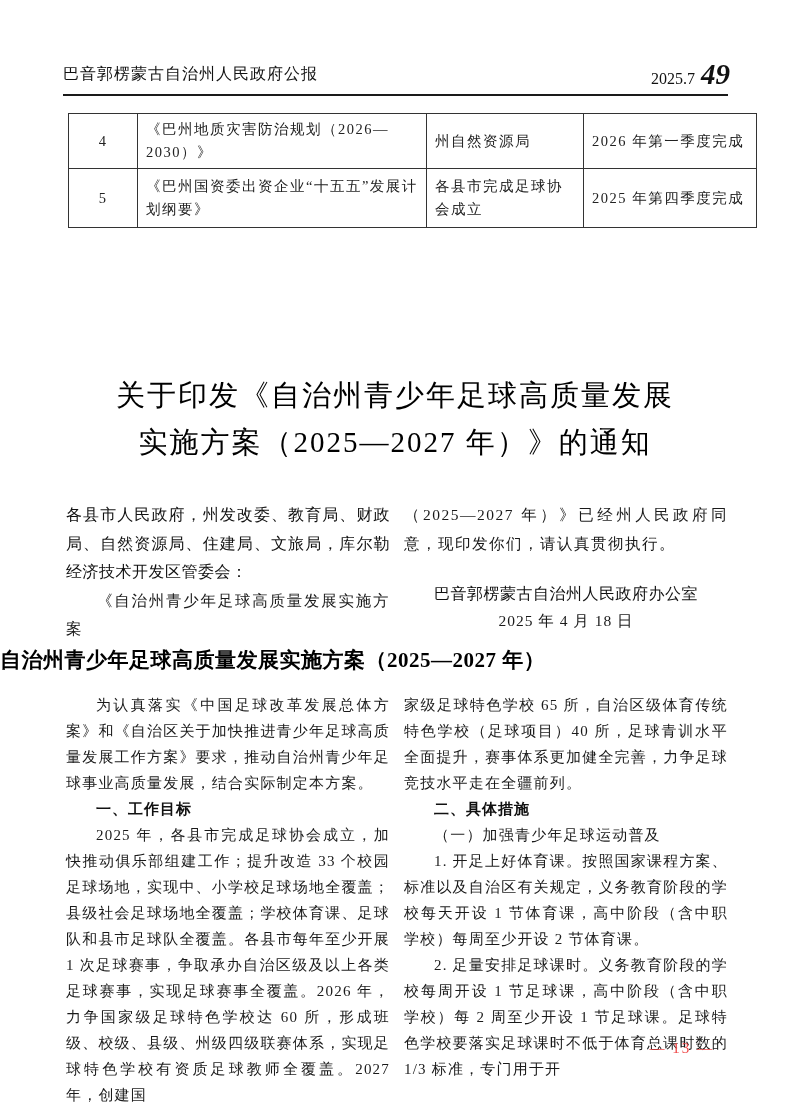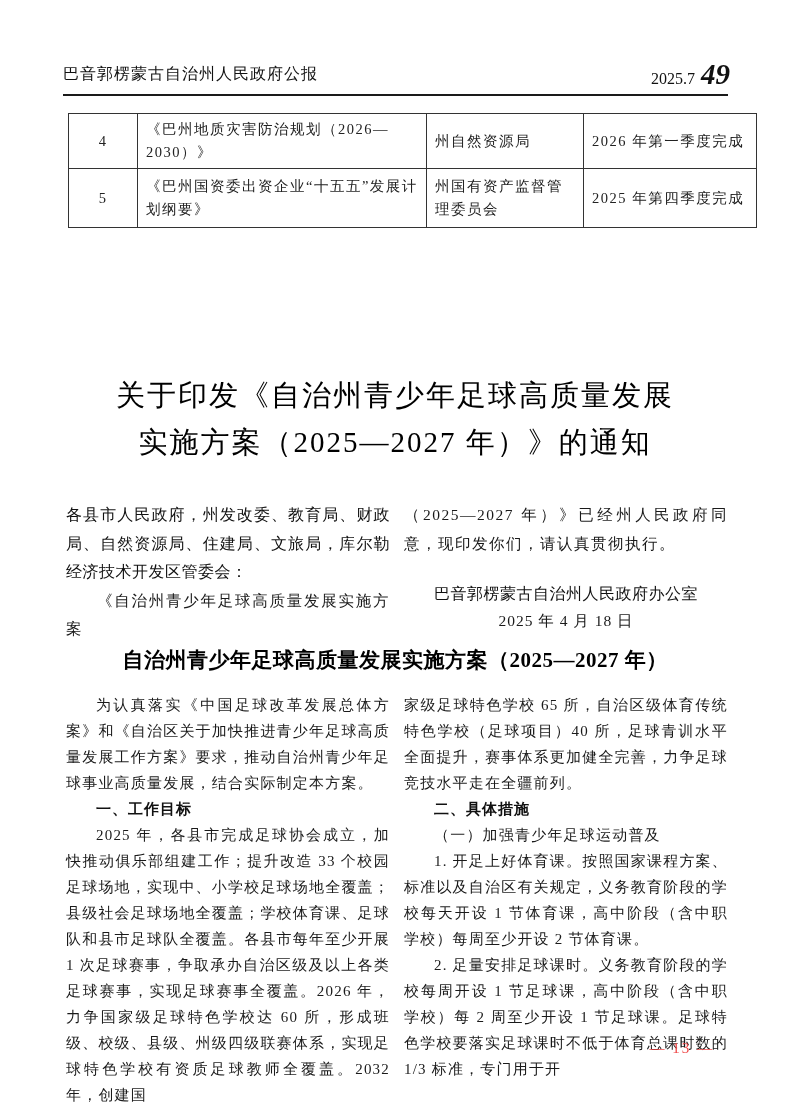--- a/index.html
+++ b/index.html
@@ -85,21 +85,20 @@
     font-family:"Liberation Sans","DejaVu Sans",sans-serif;
     font-size:16px;text-align:center;color:#111;letter-spacing:0.5px;
   }
   .sign-date{
     margin-top:6px;
     font-size:15.5px;text-align:center;color:#1a1a1a;letter-spacing:1px;
   }
   
   .plan-title{
     position:absolute;left:0;right:0;top:646px;
-    text-align:center;
     font-size:21px;font-weight:bold;letter-spacing:0.5px;color:#000;
   }
   .body-p{
     font-size:15px;line-height:26px;
     text-align:justify;text-indent:2em;
     letter-spacing:1.2px;color:#1a1a1a;
     margin:0;
   }
   .body-h{
     font-family:"Liberation Sans","DejaVu Sans",sans-serif;
@@ -129,21 +128,21 @@
     <tbody>
       <tr class="r1">
         <td class="c-no">4</td>
         <td class="c-title">《巴州地质灾害防治规划（2026—2030）》</td>
         <td class="c-dept">州自然资源局</td>
         <td class="c-date">2026 年第一季度完成</td>
       </tr>
       <tr class="r2">
         <td class="c-no">5</td>
         <td class="c-title">《巴州国资委出资企业“十五五”发展计划纲要》</td>
-        <td class="c-dept">州国有资产监督管理委员会</td>
+        <td class="c-dept">各县市完成足球协会成立</td>
         <td class="c-date">2025 年第四季度完成</td>
       </tr>
     </tbody>
   </table>
 
   <div class="notice-title">
     <div>关于印发《自治州青少年足球高质量发展</div>
     <div>实施方案（2025—2027 年）》的通知</div>
   </div>
 
@@ -158,21 +157,21 @@
       <div class="sign-date">2025 年 4 月 18 日</div>
     </div>
   </div>
 
   <div class="plan-title">自治州青少年足球高质量发展实施方案（2025—2027 年）</div>
 
   <div class="cols plan-cols">
     <div class="col">
       <p class="body-p">为认真落实《中国足球改革发展总体方案》和《自治区关于加快推进青少年足球高质量发展工作方案》要求，推动自治州青少年足球事业高质量发展，结合实际制定本方案。</p>
       <p class="body-h">一、工作目标</p>
-      <p class="body-p">2025 年，各县市完成足球协会成立，加快推动俱乐部组建工作；提升改造 33 个校园足球场地，实现中、小学校足球场地全覆盖；县级社会足球场地全覆盖；学校体育课、足球队和县市足球队全覆盖。各县市每年至少开展 1 次足球赛事，争取承办自治区级及以上各类足球赛事，实现足球赛事全覆盖。2026 年，力争国家级足球特色学校达 60 所，形成班级、校级、县级、州级四级联赛体系，实现足球特色学校有资质足球教师全覆盖。2032 年，创建国</p>
+      <p class="body-p">2025 年，各县市完成足球协会成立，加快推动俱乐部组建工作；提升改造 33 个校园足球场地，实现中、小学校足球场地全覆盖；县级社会足球场地全覆盖；学校体育课、足球队和县市足球队全覆盖。各县市每年至少开展 1 次足球赛事，争取承办自治区级及以上各类足球赛事，实现足球赛事全覆盖。2026 年，力争国家级足球特色学校达 60 所，形成班级、校级、县级、州级四级联赛体系，实现足球特色学校有资质足球教师全覆盖。2027 年，创建国</p>
     </div>
     <div class="col">
       <p class="body-p" style="text-indent:0;">家级足球特色学校 65 所，自治区级体育传统特色学校（足球项目）40 所，足球青训水平全面提升，赛事体系更加健全完善，力争足球竞技水平走在全疆前列。</p>
       <p class="body-h">二、具体措施</p>
       <p class="body-p">（一）加强青少年足球运动普及</p>
       <p class="body-p">1. 开足上好体育课。按照国家课程方案、标准以及自治区有关规定，义务教育阶段的学校每天开设 1 节体育课，高中阶段（含中职学校）每周至少开设 2 节体育课。</p>
       <p class="body-p">2. 足量安排足球课时。义务教育阶段的学校每周开设 1 节足球课，高中阶段（含中职学校）每 2 周至少开设 1 节足球课。足球特色学校要落实足球课时不低于体育总课时数的 1/3 标准，专门用于开</p>
     </div>
   </div>
 

